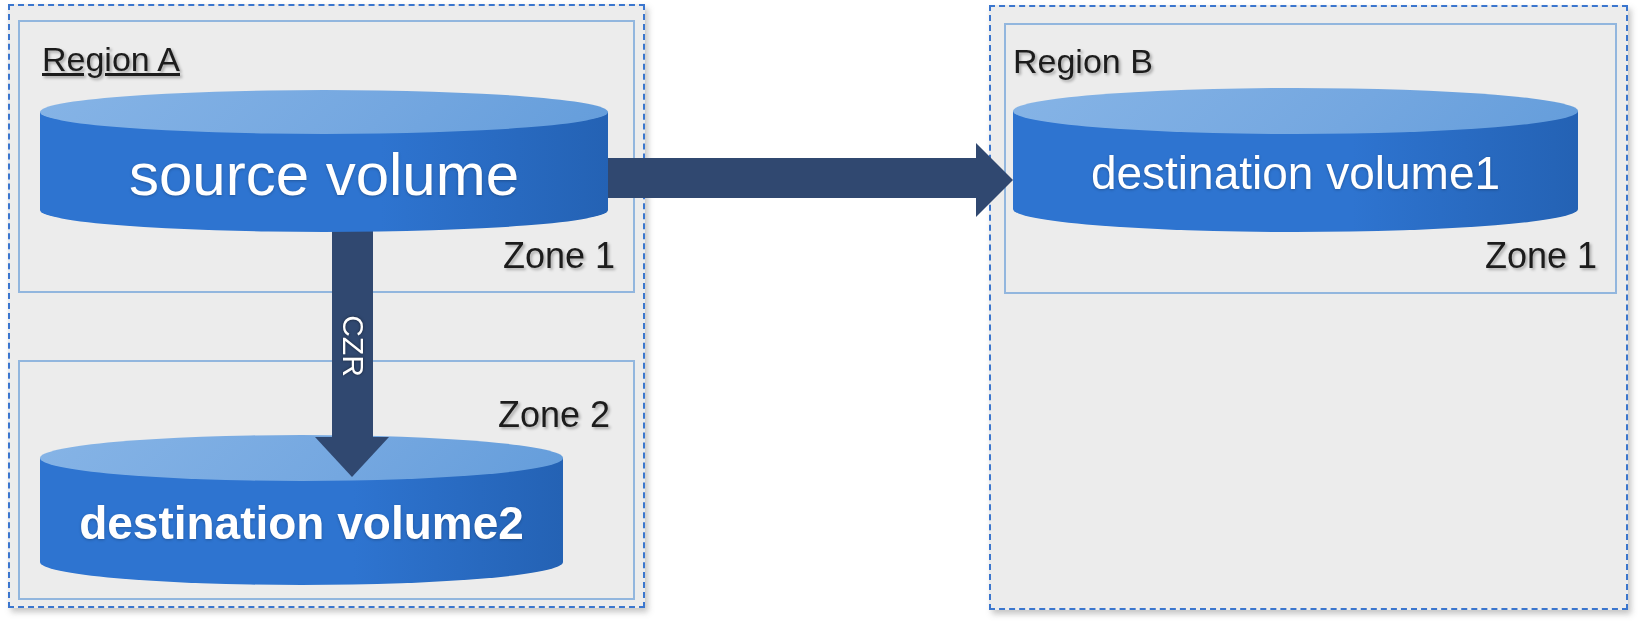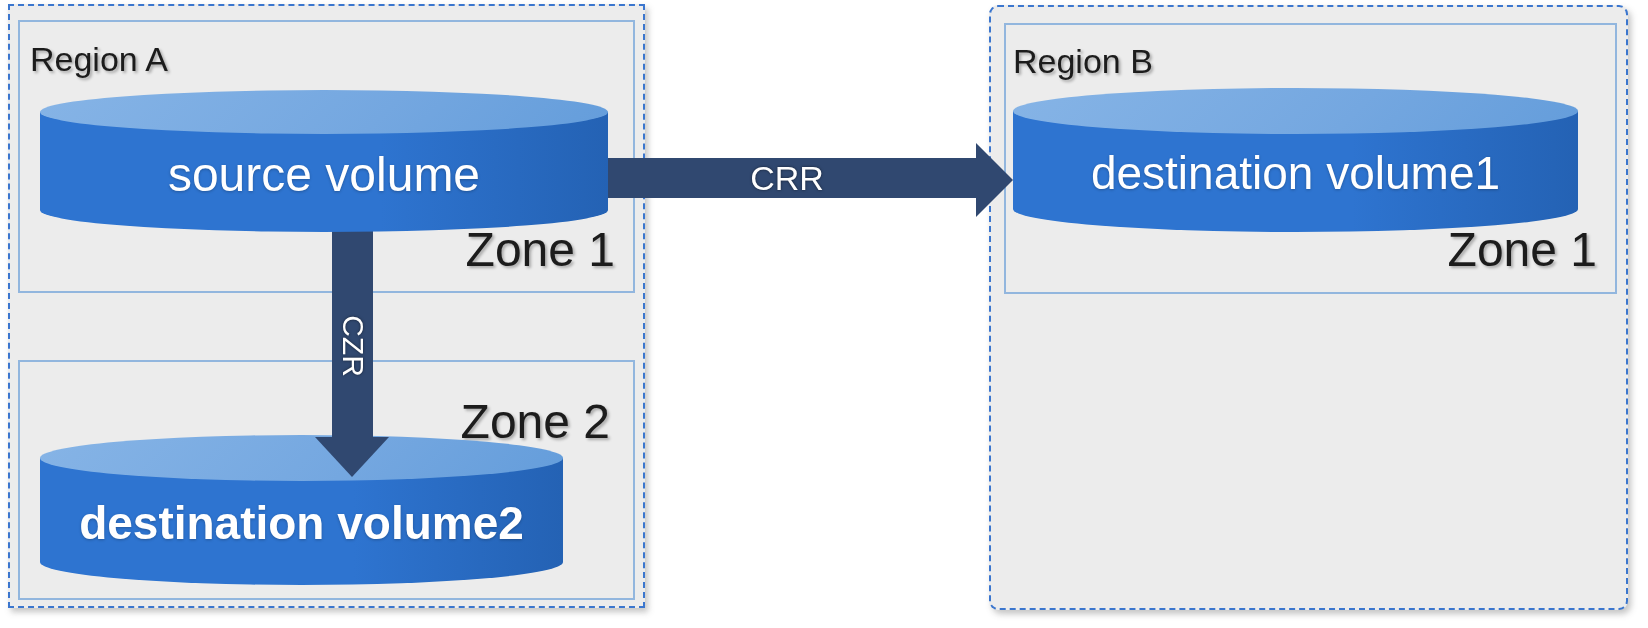--- a/index.html
+++ b/index.html
@@ -18,36 +18,36 @@
     position:relative;width:1648px;height:628px;background:#ffffff;overflow:hidden;
   }
   
   .region{
     position:absolute;background:var(--region-fill);
     border:2px dashed var(--region-border);
     box-shadow:3px 4px 6px rgba(90,90,90,.35);
     box-sizing:border-box;
   }
   .region-a{left:8px;top:4px;width:637px;height:604px;}
-  .region-b{left:989px;top:5px;width:639px;height:605px;border-radius:9px;}
+  .region-b{left:989px;top:5px;width:639px;height:605px;}
   .region-label{
     position:absolute;font-size:34px;color:var(--label-dark);
     text-shadow:2px 2px 3px rgba(0,0,0,.30);white-space:nowrap;
   }
-  .region-a .region-label{left:20px;top:34px;}
+  .region-a .region-label{left:32px;top:34px;text-decoration:underline;}
   .region-b .region-label{left:22px;top:35px;}
   
   .zone{
     position:absolute;border:2px solid var(--zone-border);box-sizing:border-box;
   }
   .zone-a1{left:8px;top:14px;width:617px;height:273px;}
   .zone-a2{left:8px;top:354px;width:617px;height:240px;}
   .zone-b1{left:13px;top:16px;width:613px;height:271px;}
   .zone-label{
-    position:absolute;font-size:48px;color:var(--label-dark);
+    position:absolute;font-size:36px;color:var(--label-dark);
     text-shadow:2px 2px 3px rgba(0,0,0,.28);white-space:nowrap;margin-left:7px;
   }
   .zone-a1 .zone-label{right:18px;bottom:14px;}
   .zone-a2 .zone-label{right:23px;top:32px;}
   .zone-b1 .zone-label{right:18px;bottom:15px;}
   
   .cylinder{position:absolute;}
   .cyl-bottom{
     position:absolute;left:0;right:0;bottom:0;height:46px;border-radius:50%;
     background:linear-gradient(to right,var(--cylinder-body) 60%,#2462b4 100%);
@@ -63,21 +63,21 @@
   .cyl-label{
     position:absolute;left:0;right:0;top:0;bottom:0;
     display:flex;align-items:center;justify-content:center;
     padding-top:26px;box-sizing:border-box;
     color:var(--label-light);font-size:46px;white-space:nowrap;
     text-shadow:0 1px 3px rgba(0,0,0,.25);
   }
   .cyl-source{left:40px;top:90px;width:568px;height:142px;z-index:3;}
   .cyl-source .cyl-top,.cyl-source .cyl-bottom{height:44px;}
   .cyl-source .cyl-body{top:22px;bottom:22px;}
-  .cyl-source .cyl-label{font-size:48px;}
+  .cyl-source .cyl-label{font-size:60px;}
   .cyl-dest1{left:1013px;top:88px;width:565px;height:144px;z-index:3;}
   .cyl-dest2{left:40px;top:435px;width:523px;height:150px;z-index:1;font-weight:bold;}
   
   .arrow-part{position:absolute;z-index:2;}
   .crr-shaft{left:598px;top:158px;width:378px;height:40px;background:var(--arrow);}
   .crr-head{
     left:976px;top:143px;width:0;height:0;
     border-left:37px solid var(--arrow);
     border-top:37px solid transparent;border-bottom:37px solid transparent;
   }
@@ -126,21 +126,20 @@
 
   <div class="cylinder cyl-dest2">
     <div class="cyl-bottom"></div>
     <div class="cyl-body"></div>
     <div class="cyl-top"></div>
     <div class="cyl-label">destination volume2</div>
   </div>
 
   <div class="arrow-part crr-shaft"></div>
   <div class="arrow-part crr-head"></div>
-  <div class="arrow-part crr-label">CRR</div>
 
   <div class="arrow-part czr-shaft"></div>
   <div class="arrow-part czr-head"></div>
   <div class="arrow-part czr-label">
     <span>CZR</span>
   </div>
 
   <div class="cylinder cyl-source">
     <div class="cyl-bottom"></div>
     <div class="cyl-body"></div>

